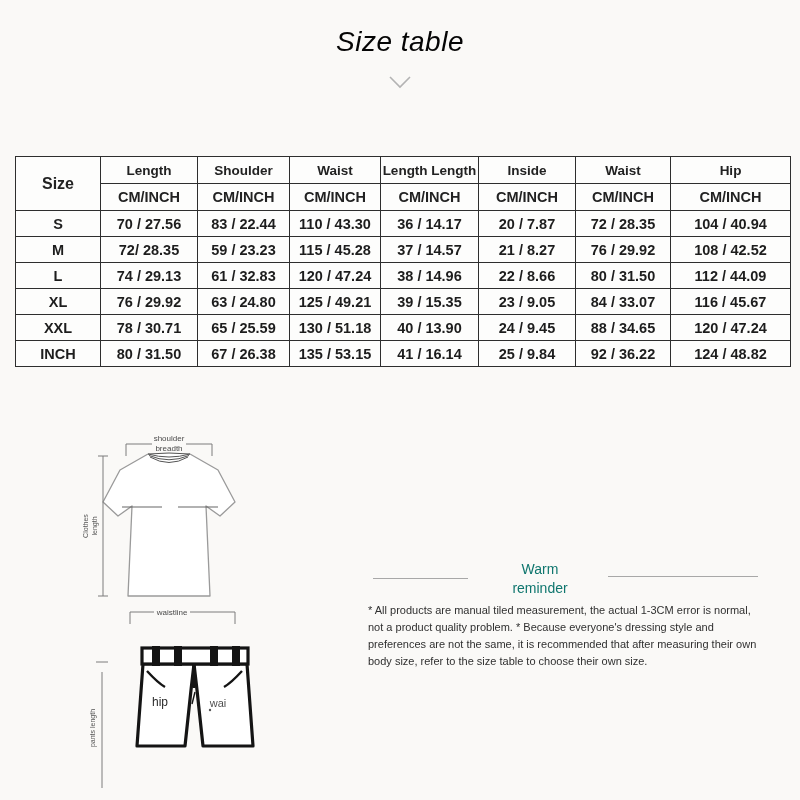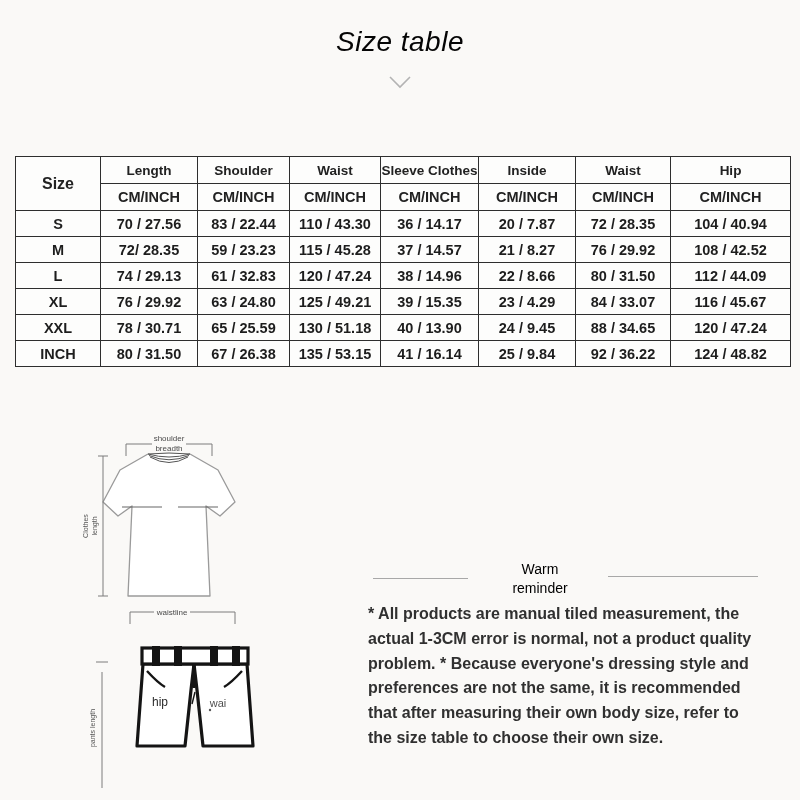--- a/index.html
+++ b/index.html
@@ -34,28 +34,28 @@
   table.size-table tbody td{height:25px;font-size:14.5px;font-weight:600;color:#1d1d1d;}
   table.size-table tbody td.size-col{font-weight:700;}
 
   
   .diagram-svg{position:absolute;left:58px;top:410px;width:290px;height:388px;}
 
   
   .reminder{position:absolute;left:365px;top:560px;width:400px;}
   .reminder-title{
     position:absolute;left:130px;top:0;width:90px;text-align:center;
-    font-size:14px;color:#000000;line-height:19px;font-weight:400;
+    font-size:14px;color:#0f766e;line-height:19px;font-weight:400;
   }
   .reminder-line{position:absolute;height:1px;background:#a8a8a8;}
   .reminder-line.left{left:8px;top:18px;width:95px;}
   .reminder-line.right{left:243px;top:16px;width:150px;}
   .reminder-body{
     position:absolute;left:3px;top:42px;width:394px;
-    font-size:16px;line-height:1.55;color:#303030;font-weight:700;
+    font-size:11px;line-height:1.55;color:#303030;font-weight:400;
   }
 
   svg text{font-family:"Liberation Sans", sans-serif;}
 </style>
 </head>
 <body>
 
 <div class="page">
 
   <div class="page-title">Size table</div>
@@ -74,21 +74,21 @@
         <col style="width:97px">
         <col style="width:95px">
         <col style="width:120px">
     </colgroup>
     <thead>
       <tr>
         <th rowspan="2" style="font-size:16px">Size</th>
         <th>Length</th>
         <th>Shoulder</th>
         <th>Waist</th>
-        <th>Sleeve Clothes</th>
+        <th>Length Length</th>
         <th>Inside</th>
         <th>Waist</th>
         <th>Hip</th>
       </tr>
       <tr class="units">
         <th>CM/INCH</th>
         <th>CM/INCH</th>
         <th>CM/INCH</th>
         <th>CM/INCH</th>
         <th>CM/INCH</th>
@@ -126,21 +126,21 @@
           <td>22 / 8.66</td>
           <td>80 / 31.50</td>
           <td>112 / 44.09</td>
         </tr>
         <tr>
           <td class="size-col">XL</td>
           <td>76 / 29.92</td>
           <td>63 / 24.80</td>
           <td>125 / 49.21</td>
           <td>39 / 15.35</td>
-          <td>23 / 4.29</td>
+          <td>23 / 9.05</td>
           <td>84 / 33.07</td>
           <td>116 / 45.67</td>
         </tr>
         <tr>
           <td class="size-col">XXL</td>
           <td>78 / 30.71</td>
           <td>65 / 25.59</td>
           <td>130 / 51.18</td>
           <td>40 / 13.90</td>
           <td>24 / 9.45</td>

